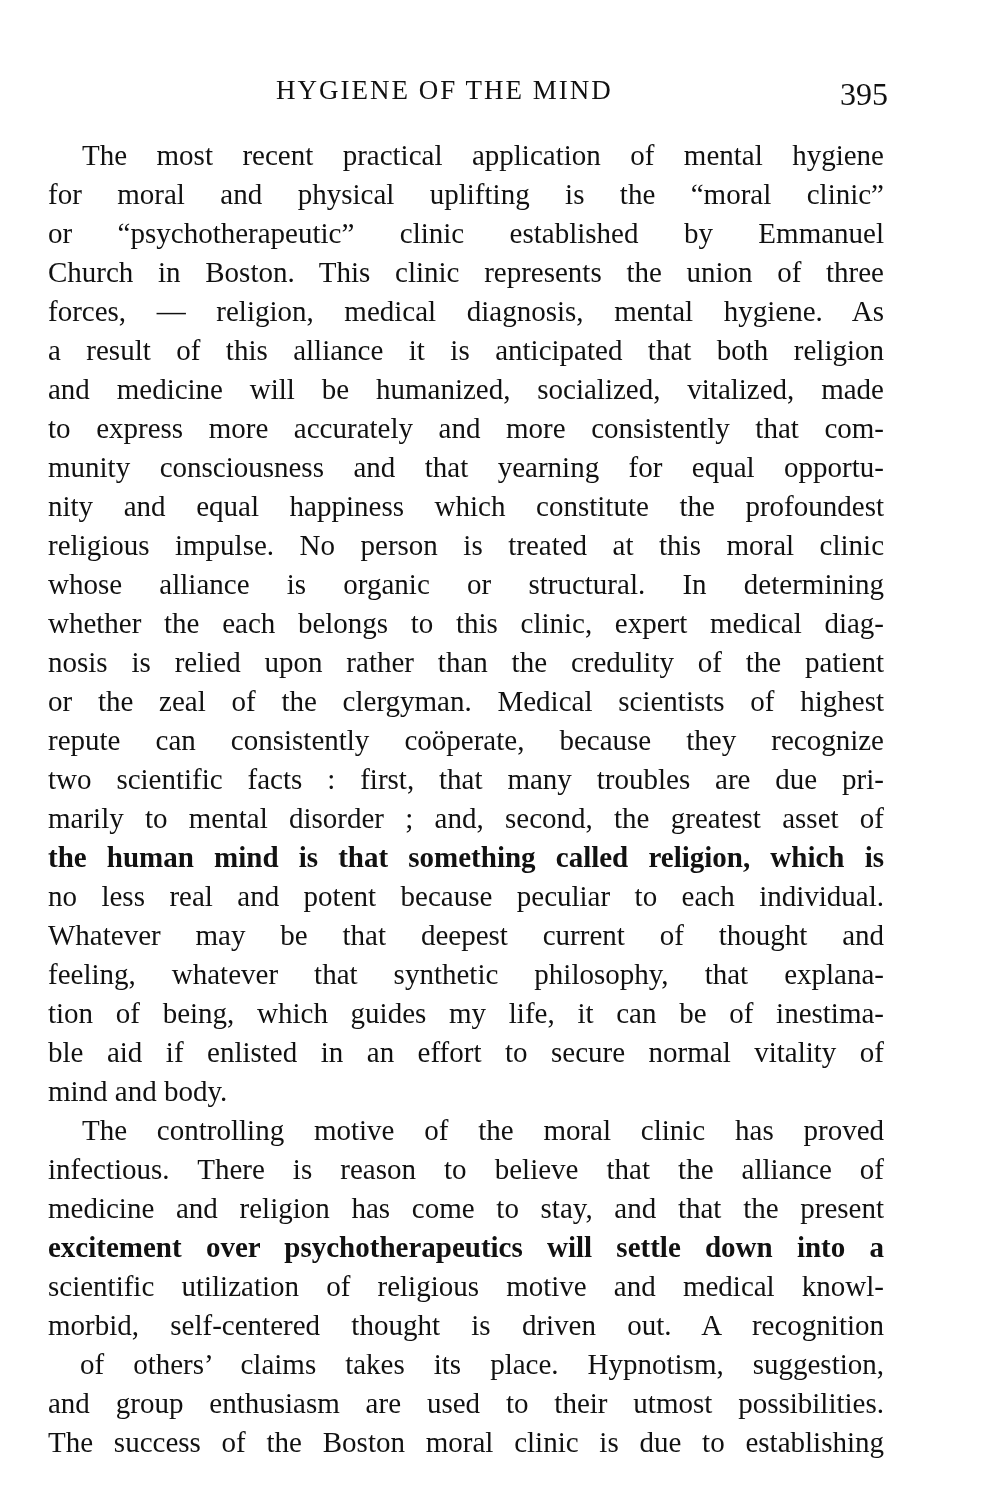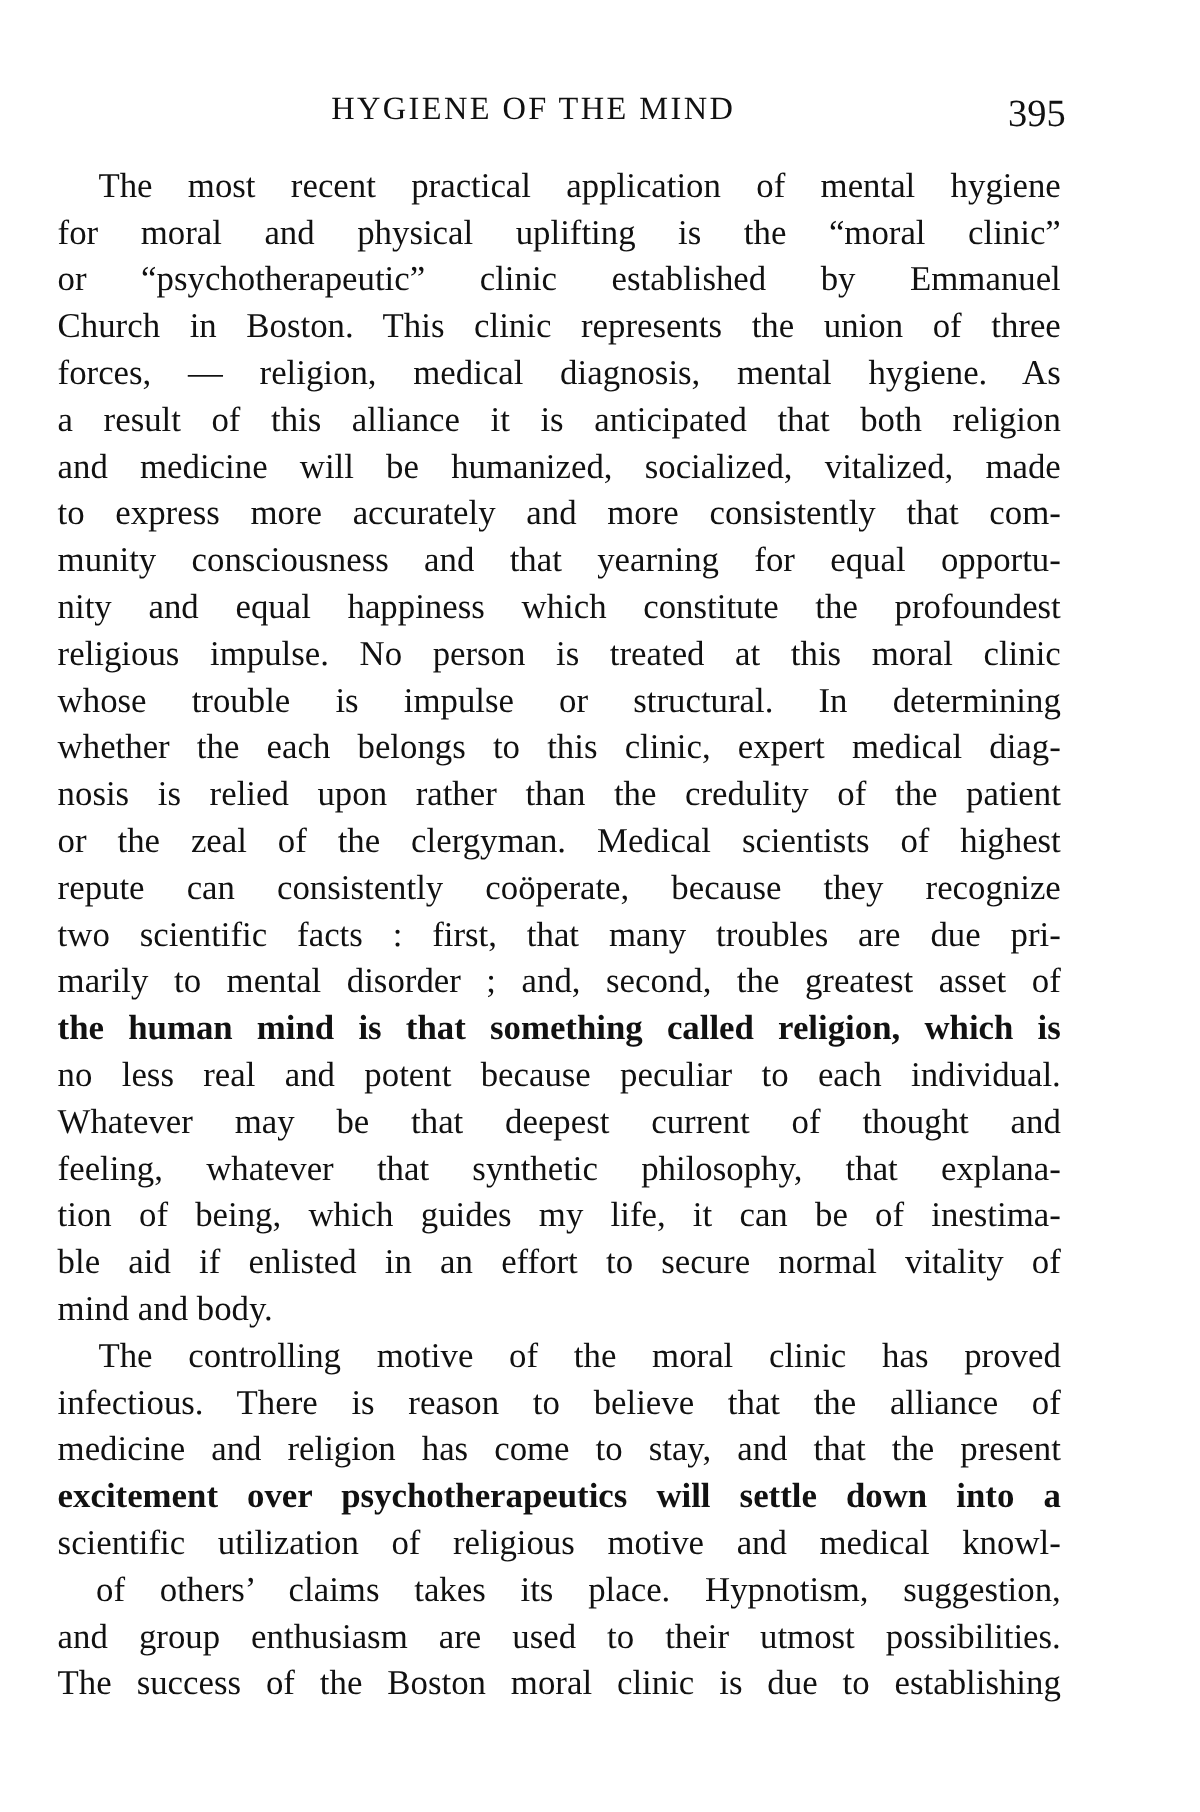--- a/index.html
+++ b/index.html
@@ -74,38 +74,39 @@
     <span class="line" style="white-space: normal;">for moral and physical uplifting is the “moral clinic”</span>
     <span class="line" style="white-space: normal;">or “psychotherapeutic” clinic established by Emmanuel</span>
     <span class="line" style="white-space: normal;">Church in Boston.  This clinic represents the union of three</span>
     <span class="line" style="white-space: normal;">forces, — religion, medical diagnosis, mental hygiene.  As</span>
     <span class="line" style="white-space: normal;">a result of this alliance it is anticipated that both religion</span>
     <span class="line" style="white-space: normal;">and medicine will be humanized, socialized, vitalized, made</span>
     <span class="line" style="white-space: normal;">to express more accurately and more consistently that com-</span>
     <span class="line" style="white-space: normal;">munity consciousness and that yearning for equal opportu-</span>
     <span class="line" style="white-space: normal;">nity and equal happiness which constitute the profoundest</span>
     <span class="line" style="white-space: normal;">religious impulse.  No person is treated at this moral clinic</span>
-    <span class="line" style="white-space: normal;">whose trouble is impulse or structural.  In determining</span>
+    <span class="line" style="white-space: normal;">whose alliance is organic or structural.  In determining</span>
     <span class="line" style="white-space: normal;">whether the each belongs to this clinic, expert medical diag-</span>
     <span class="line" style="white-space: normal;">nosis is relied upon rather than the credulity of the patient</span>
     <span class="line" style="white-space: normal;">or the zeal of the clergyman.  Medical scientists of highest</span>
     <span class="line" style="white-space: normal;">repute can consistently coöperate, because they recognize</span>
     <span class="line" style="white-space: normal;">two scientific facts : first, that many troubles are due pri-</span>
     <span class="line" style="white-space: normal;">marily to mental disorder ; and, second, the greatest asset of</span>
     <span class="line" style="white-space: normal; font-weight: bold;">the human mind is that something called religion, which is</span>
     <span class="line" style="white-space: normal;">no less real and potent because peculiar to each individual.</span>
     <span class="line" style="white-space: normal;">Whatever may be that deepest current of thought and</span>
     <span class="line" style="white-space: normal;">feeling, whatever that synthetic philosophy, that explana-</span>
     <span class="line" style="white-space: normal;">tion of being, which guides my life, it can be of inestima-</span>
     <span class="line" style="white-space: normal;">ble aid if enlisted in an effort to secure normal vitality of</span>
     <span class="line last" style="white-space: normal;">mind and body.</span>
   </div>
   <div>
     <span class="line indent" style="white-space: normal;">The controlling motive of the moral clinic has proved</span>
     <span class="line" style="white-space: normal;">infectious.  There is reason to believe that the alliance of</span>
     <span class="line" style="white-space: normal;">medicine and religion has come to stay, and that the present</span>
     <span class="line" style="white-space: normal; font-weight: bold;">excitement over psychotherapeutics will settle down into a</span>
     <span class="line" style="white-space: normal;">scientific utilization of religious motive and medical knowl-</span>
+    <span class="line" style="white-space: normal;">morbid, self-centered thought is driven out.  A recognition</span>
     <span class="line" style="white-space: normal; margin-left: 32px;">of others’ claims takes its place.  Hypnotism, suggestion,</span>
     <span class="line" style="white-space: normal;">and group enthusiasm are used to their utmost possibilities.</span>
     <span class="line" style="white-space: normal;">The success of the Boston moral clinic is due to establishing</span>
   </div>
 </div>
 
 </body></html>

